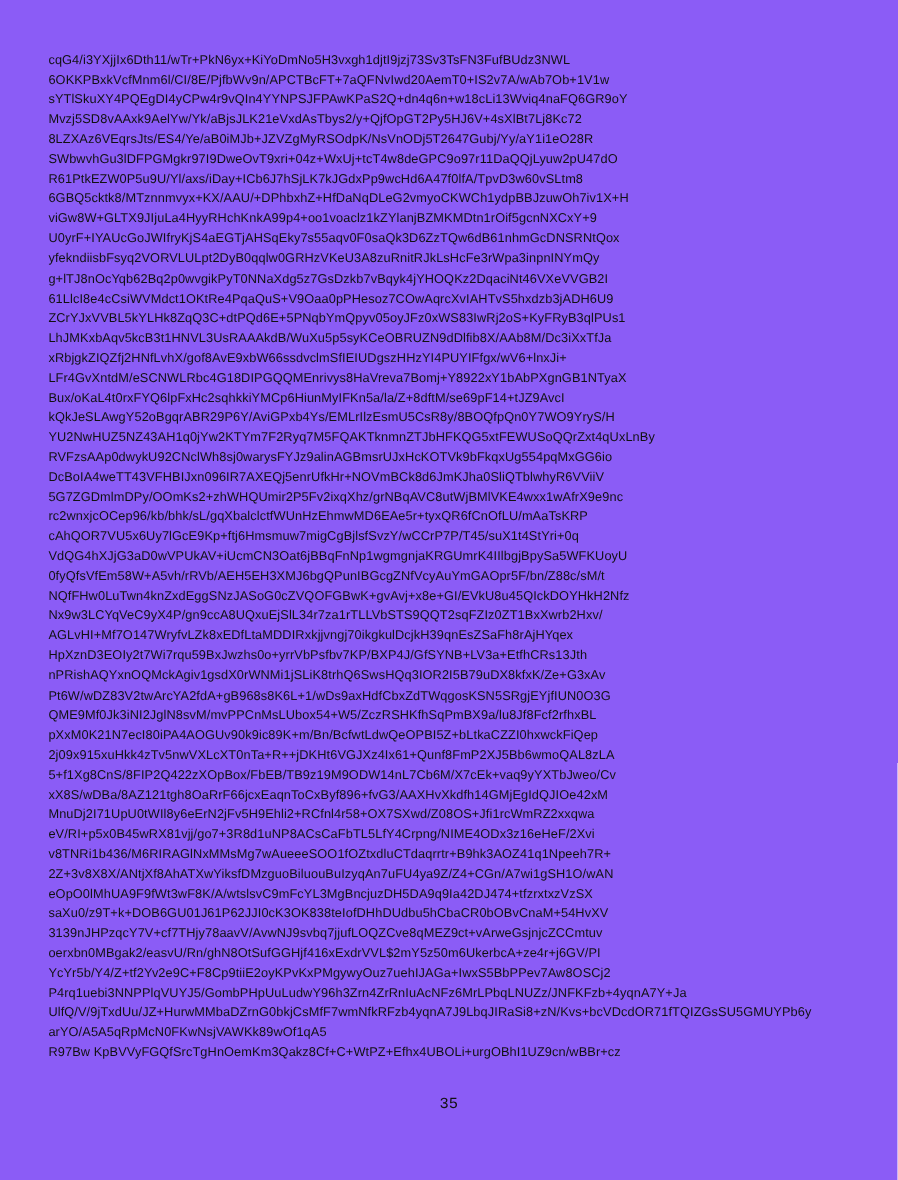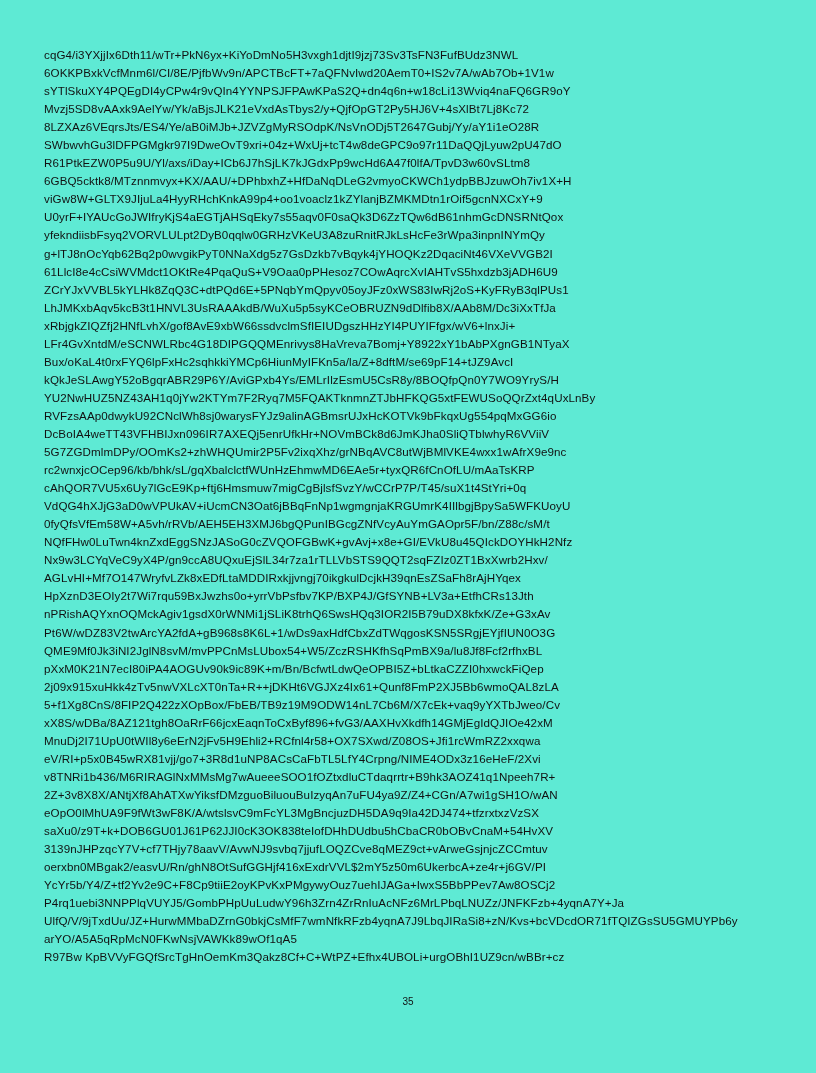--- a/index.html
+++ b/index.html
@@ -8,21 +8,21 @@
     background: #ffffff;
   }
   body {
     font-family: "Liberation Sans", sans-serif;
     color: #000000;
   }
   .page {
     position: relative;
     width: 816px;
     height: 1073px;
-    background: #5eead4;
+    background: #8b5cf6;
     box-sizing: border-box;
     overflow: hidden;
   }
   .doc-body {
     position: absolute;
     left: 44px;
     top: 46px;
     width: 700px;
   }
   .base64-block {
@@ -34,22 +34,23 @@
     white-space: pre-wrap;
     word-break: break-all;
     margin: 0;
   }
   .page-number {
     position: absolute;
     left: 0;
     right: 0;
     top: 996px;
     text-align: center;
-    font-size: 10px;
+    font-size: 14px;
     color: #111111;
+    font-family: Liberation Mono, monospace;
   }
   .bates-number {
     position: absolute;
     right: 44px;
     top: 1037px;
     font-size: 12.5px;
     letter-spacing: 0.2px;
     color: #111111;
     margin-top: 40px;
   }

